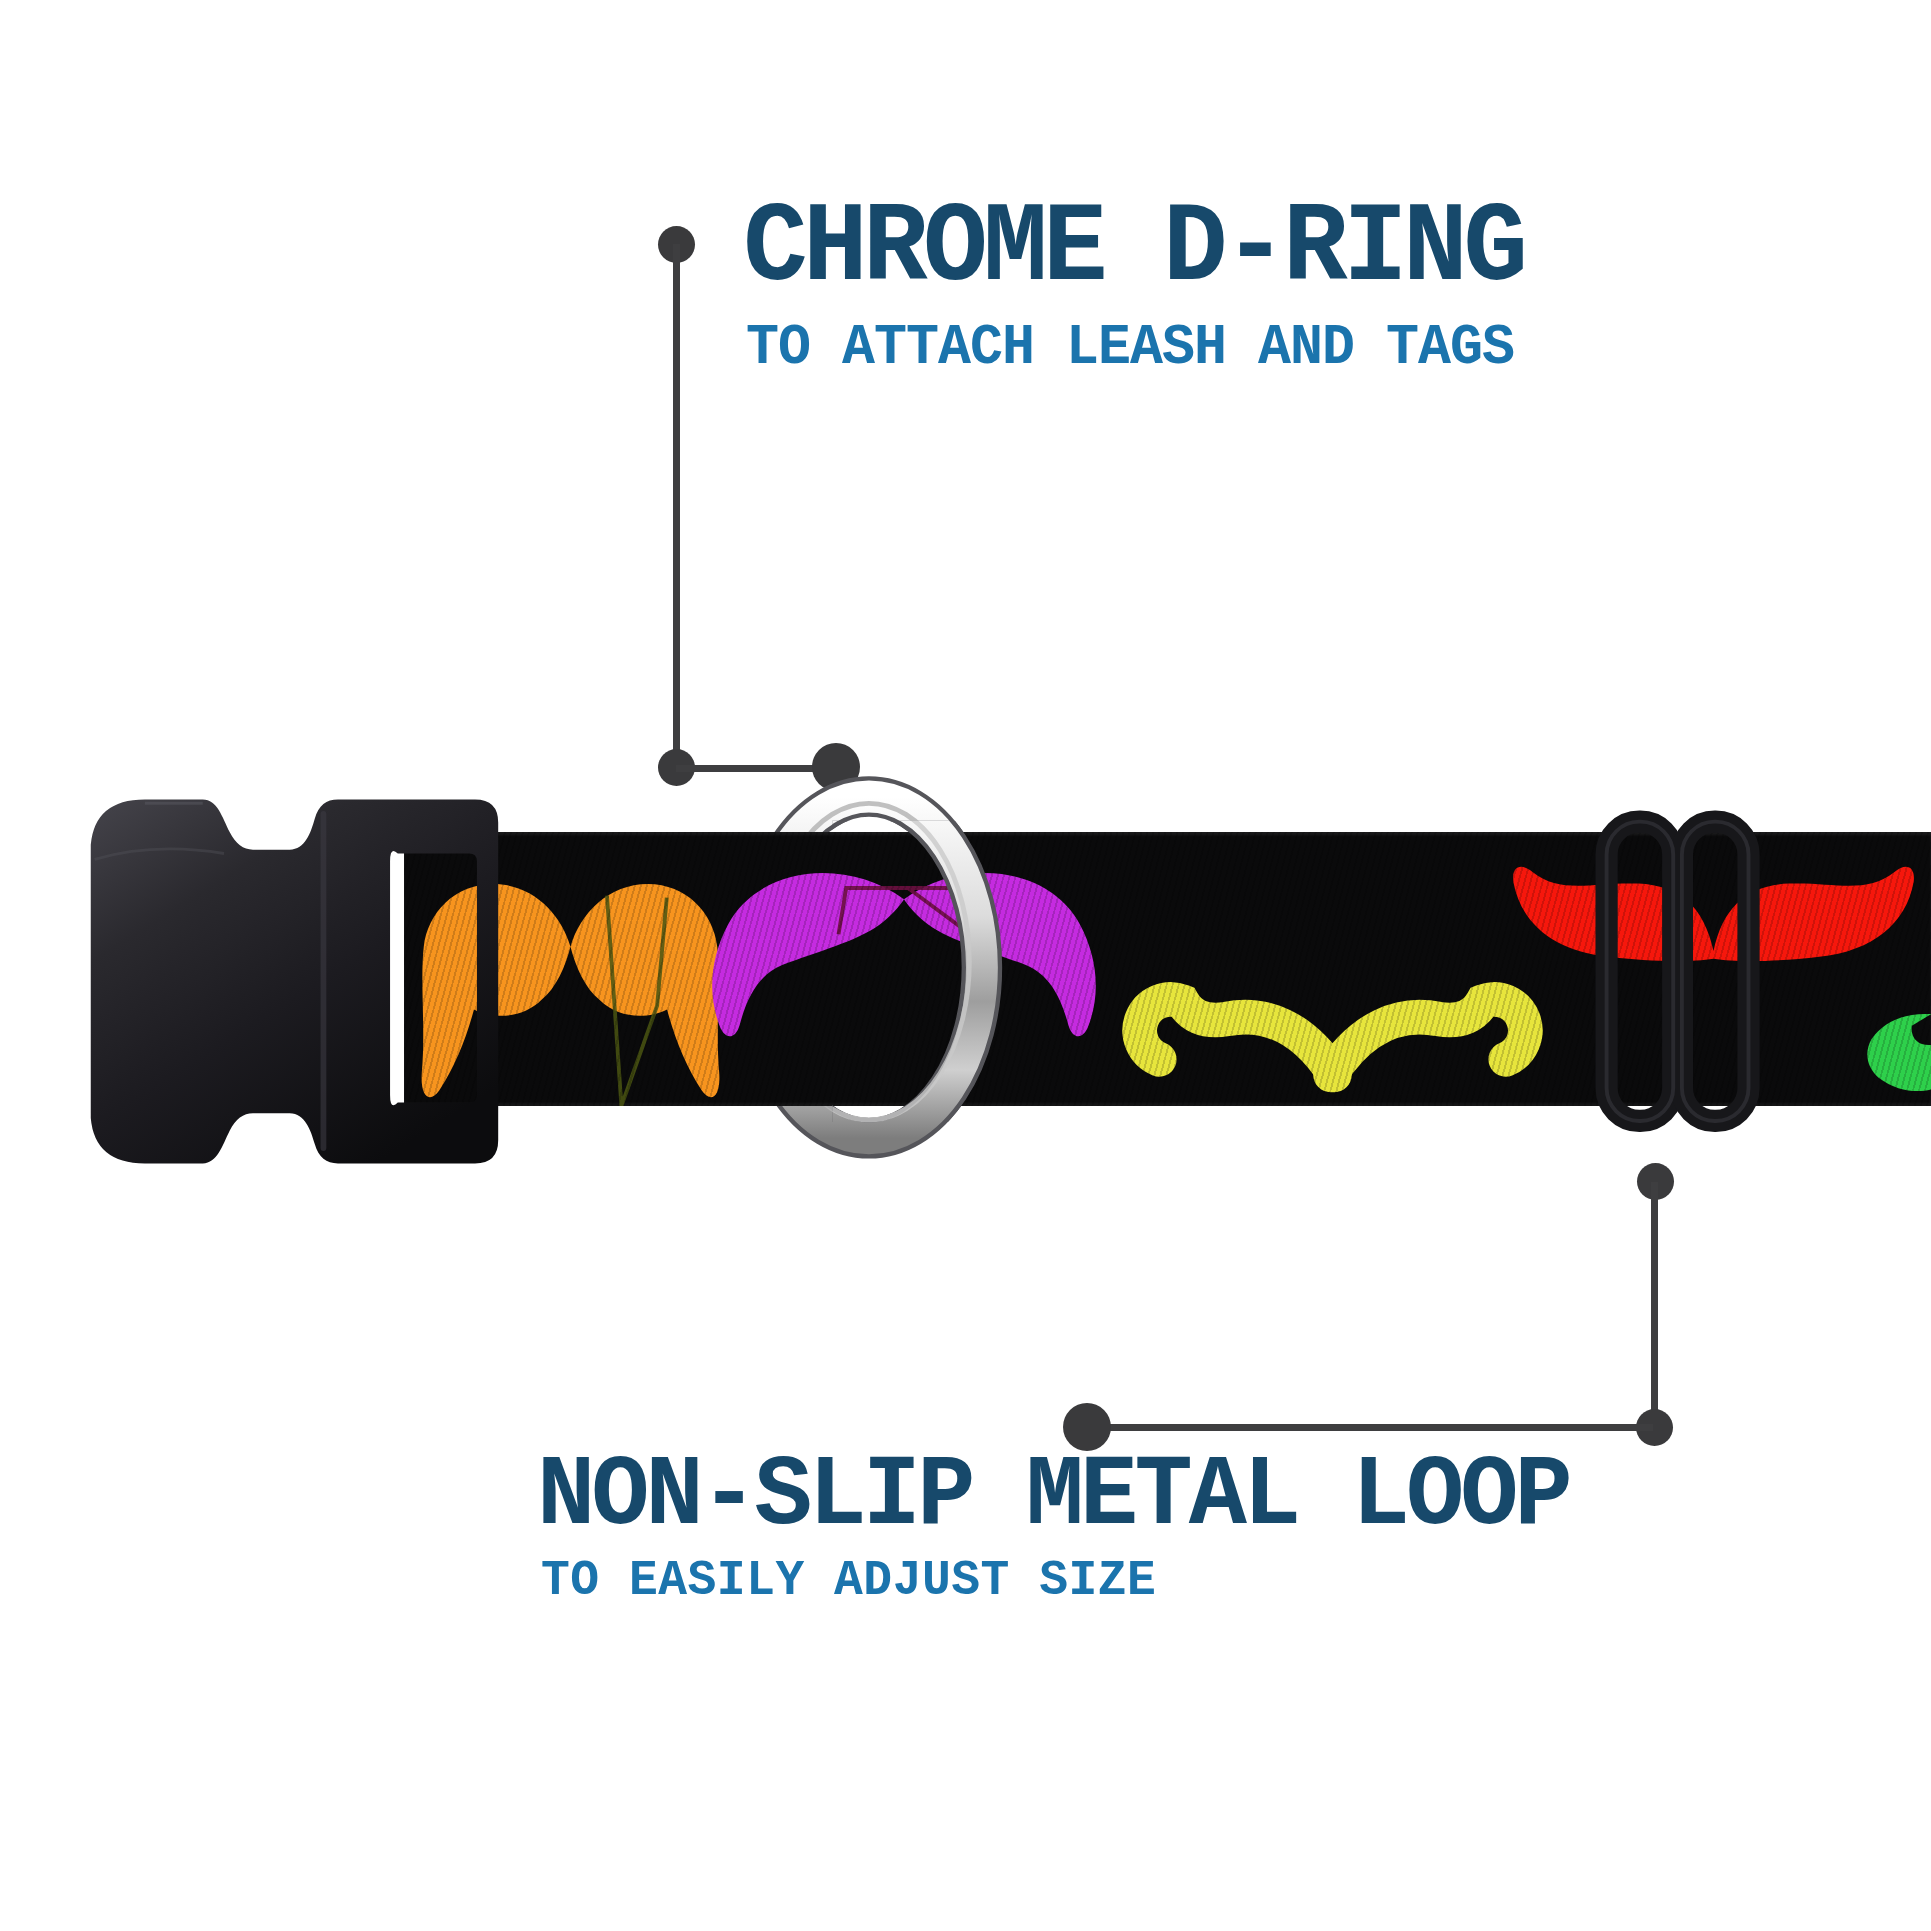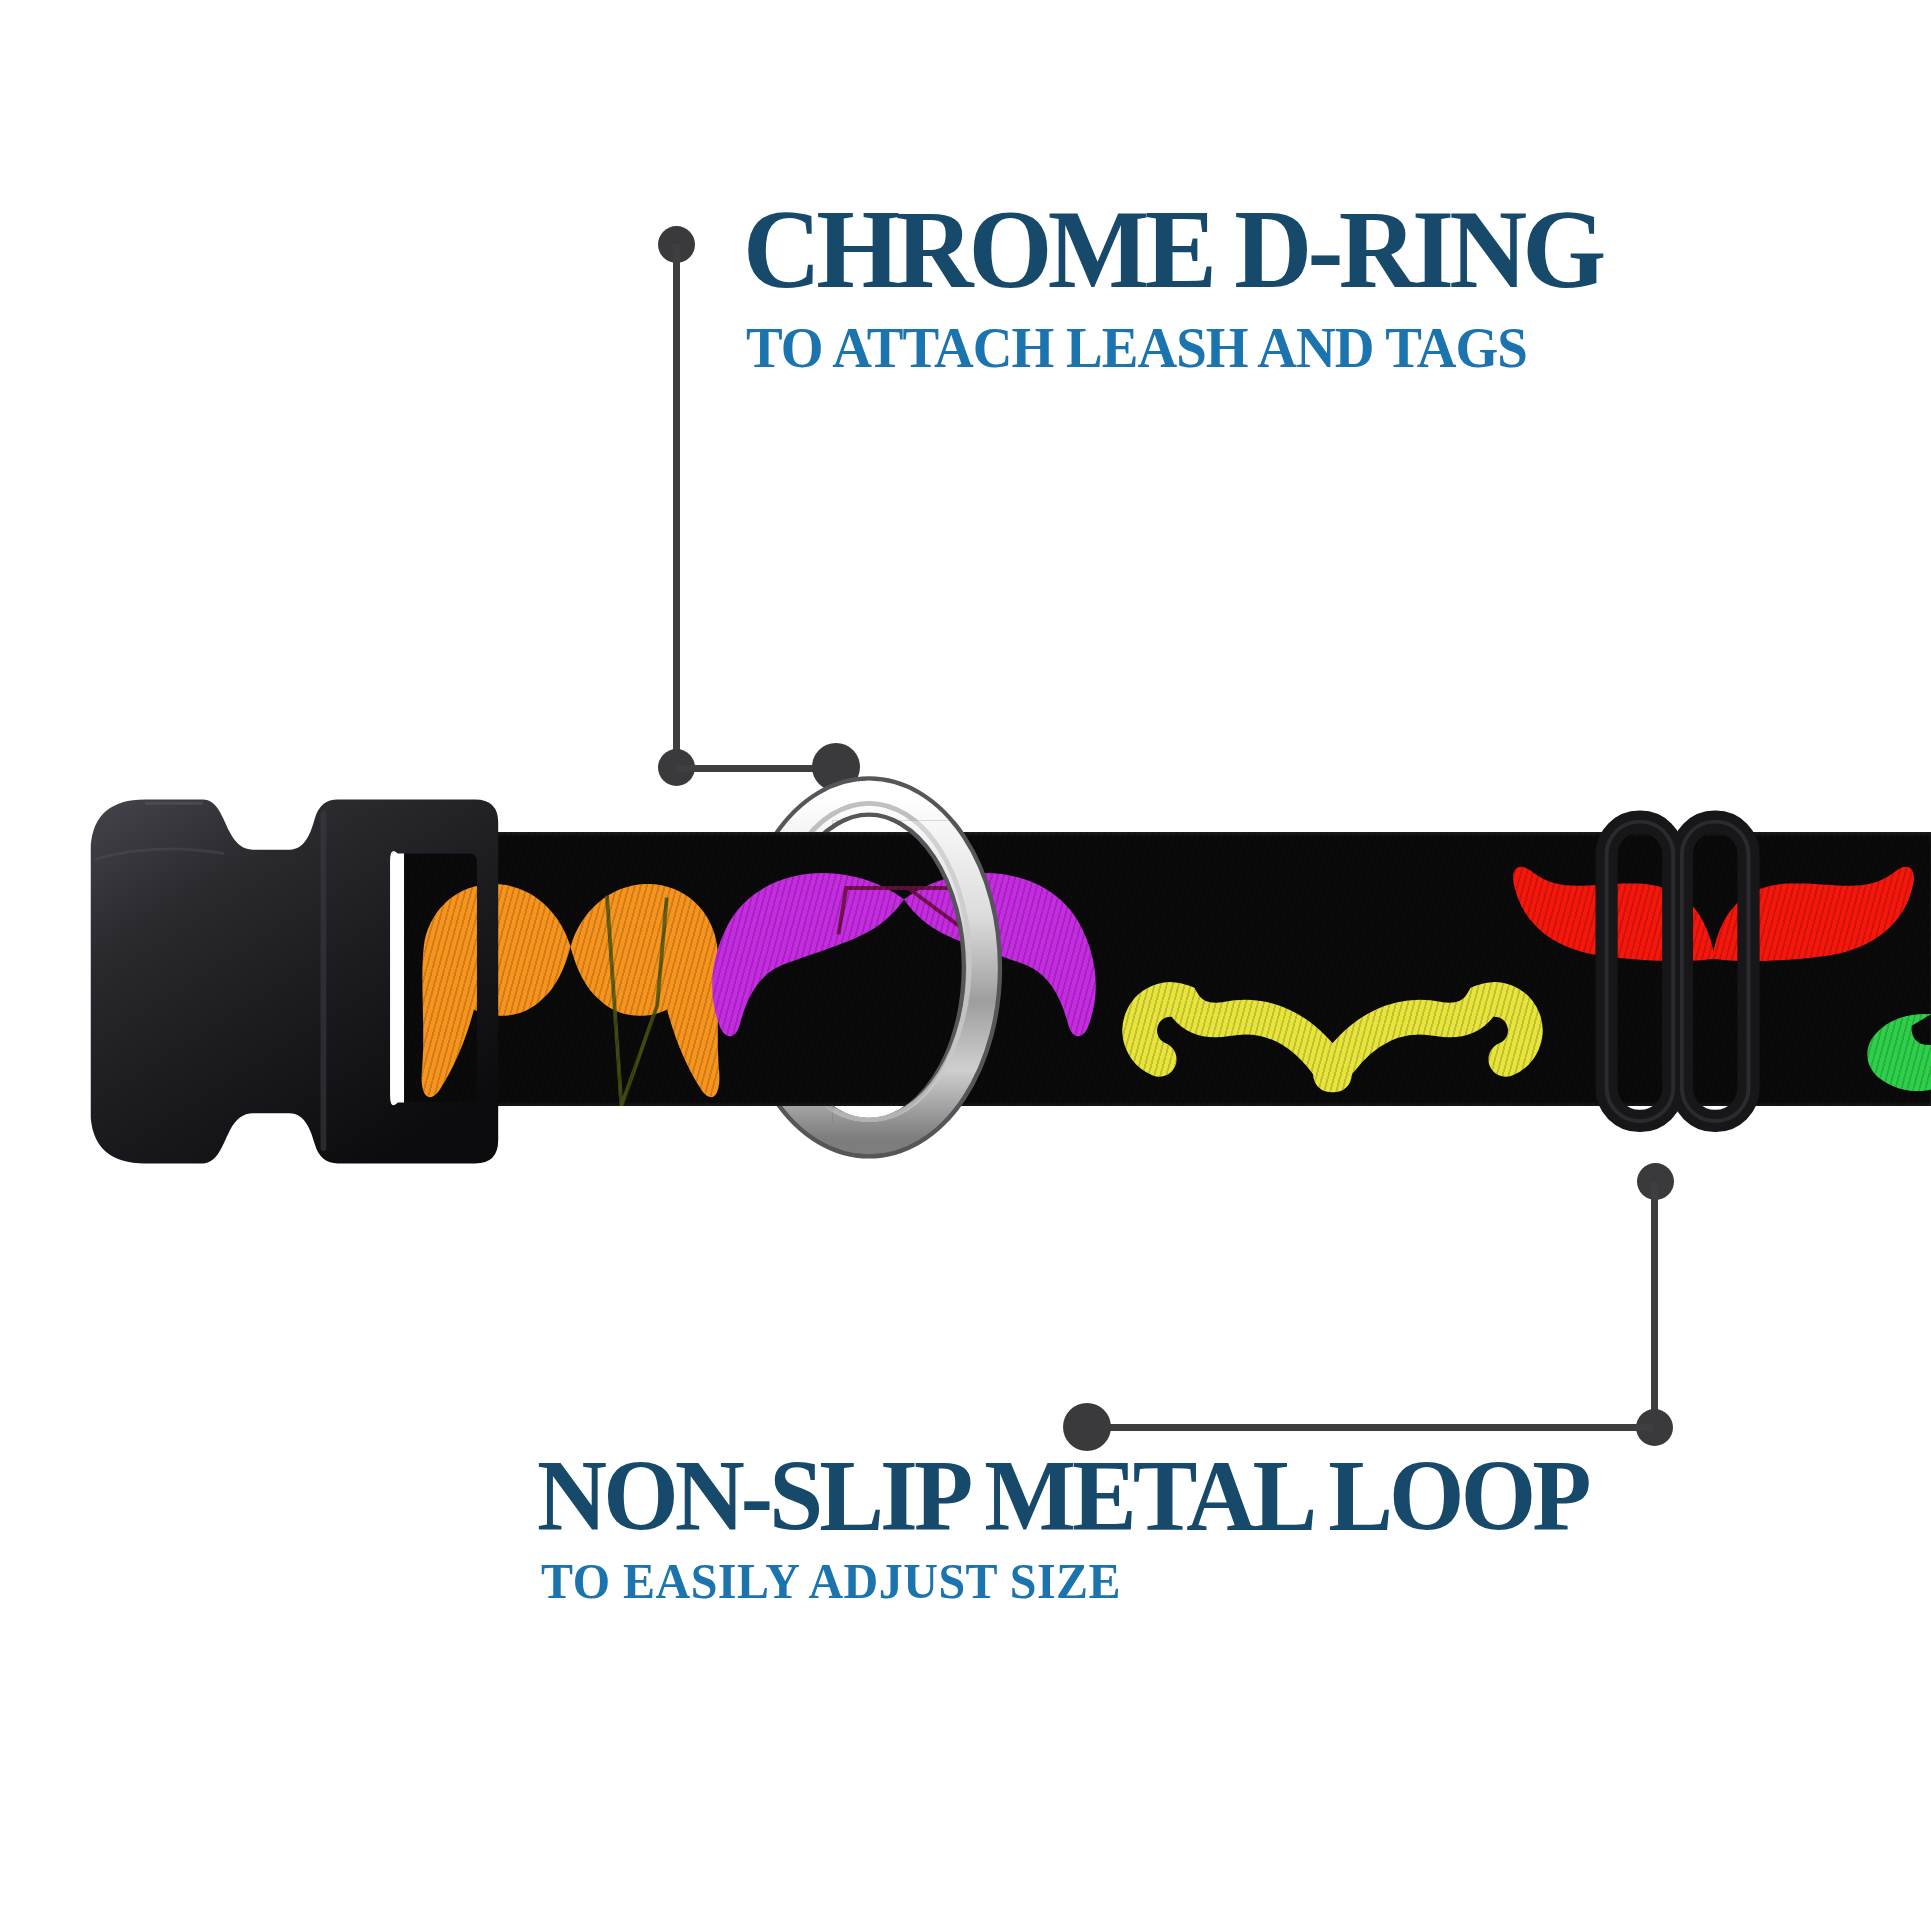--- a/index.html
+++ b/index.html
@@ -1,18 +1,18 @@
 <!DOCTYPE html>
 <html><head>
 <meta charset="utf-8">
 <style>
   html,body{margin:0;padding:0;background:#ffffff;}
   .stage{
     position:relative;width:1931px;height:1931px;background:#ffffff;overflow:hidden;
-    font-family:Liberation Serif, serif;
+    font-family:Liberation Mono, monospace;
   }
   
   .headline{
     position:absolute;color:#17496B;font-weight:700;line-height:1;white-space:nowrap;
     transform:scaleY(1.04);transform-origin:left top;
   }
   .subline{
     position:absolute;color:#1B74AD;font-weight:700;line-height:1;white-space:nowrap;
     transform:scaleY(1.04);transform-origin:left top;
   }

